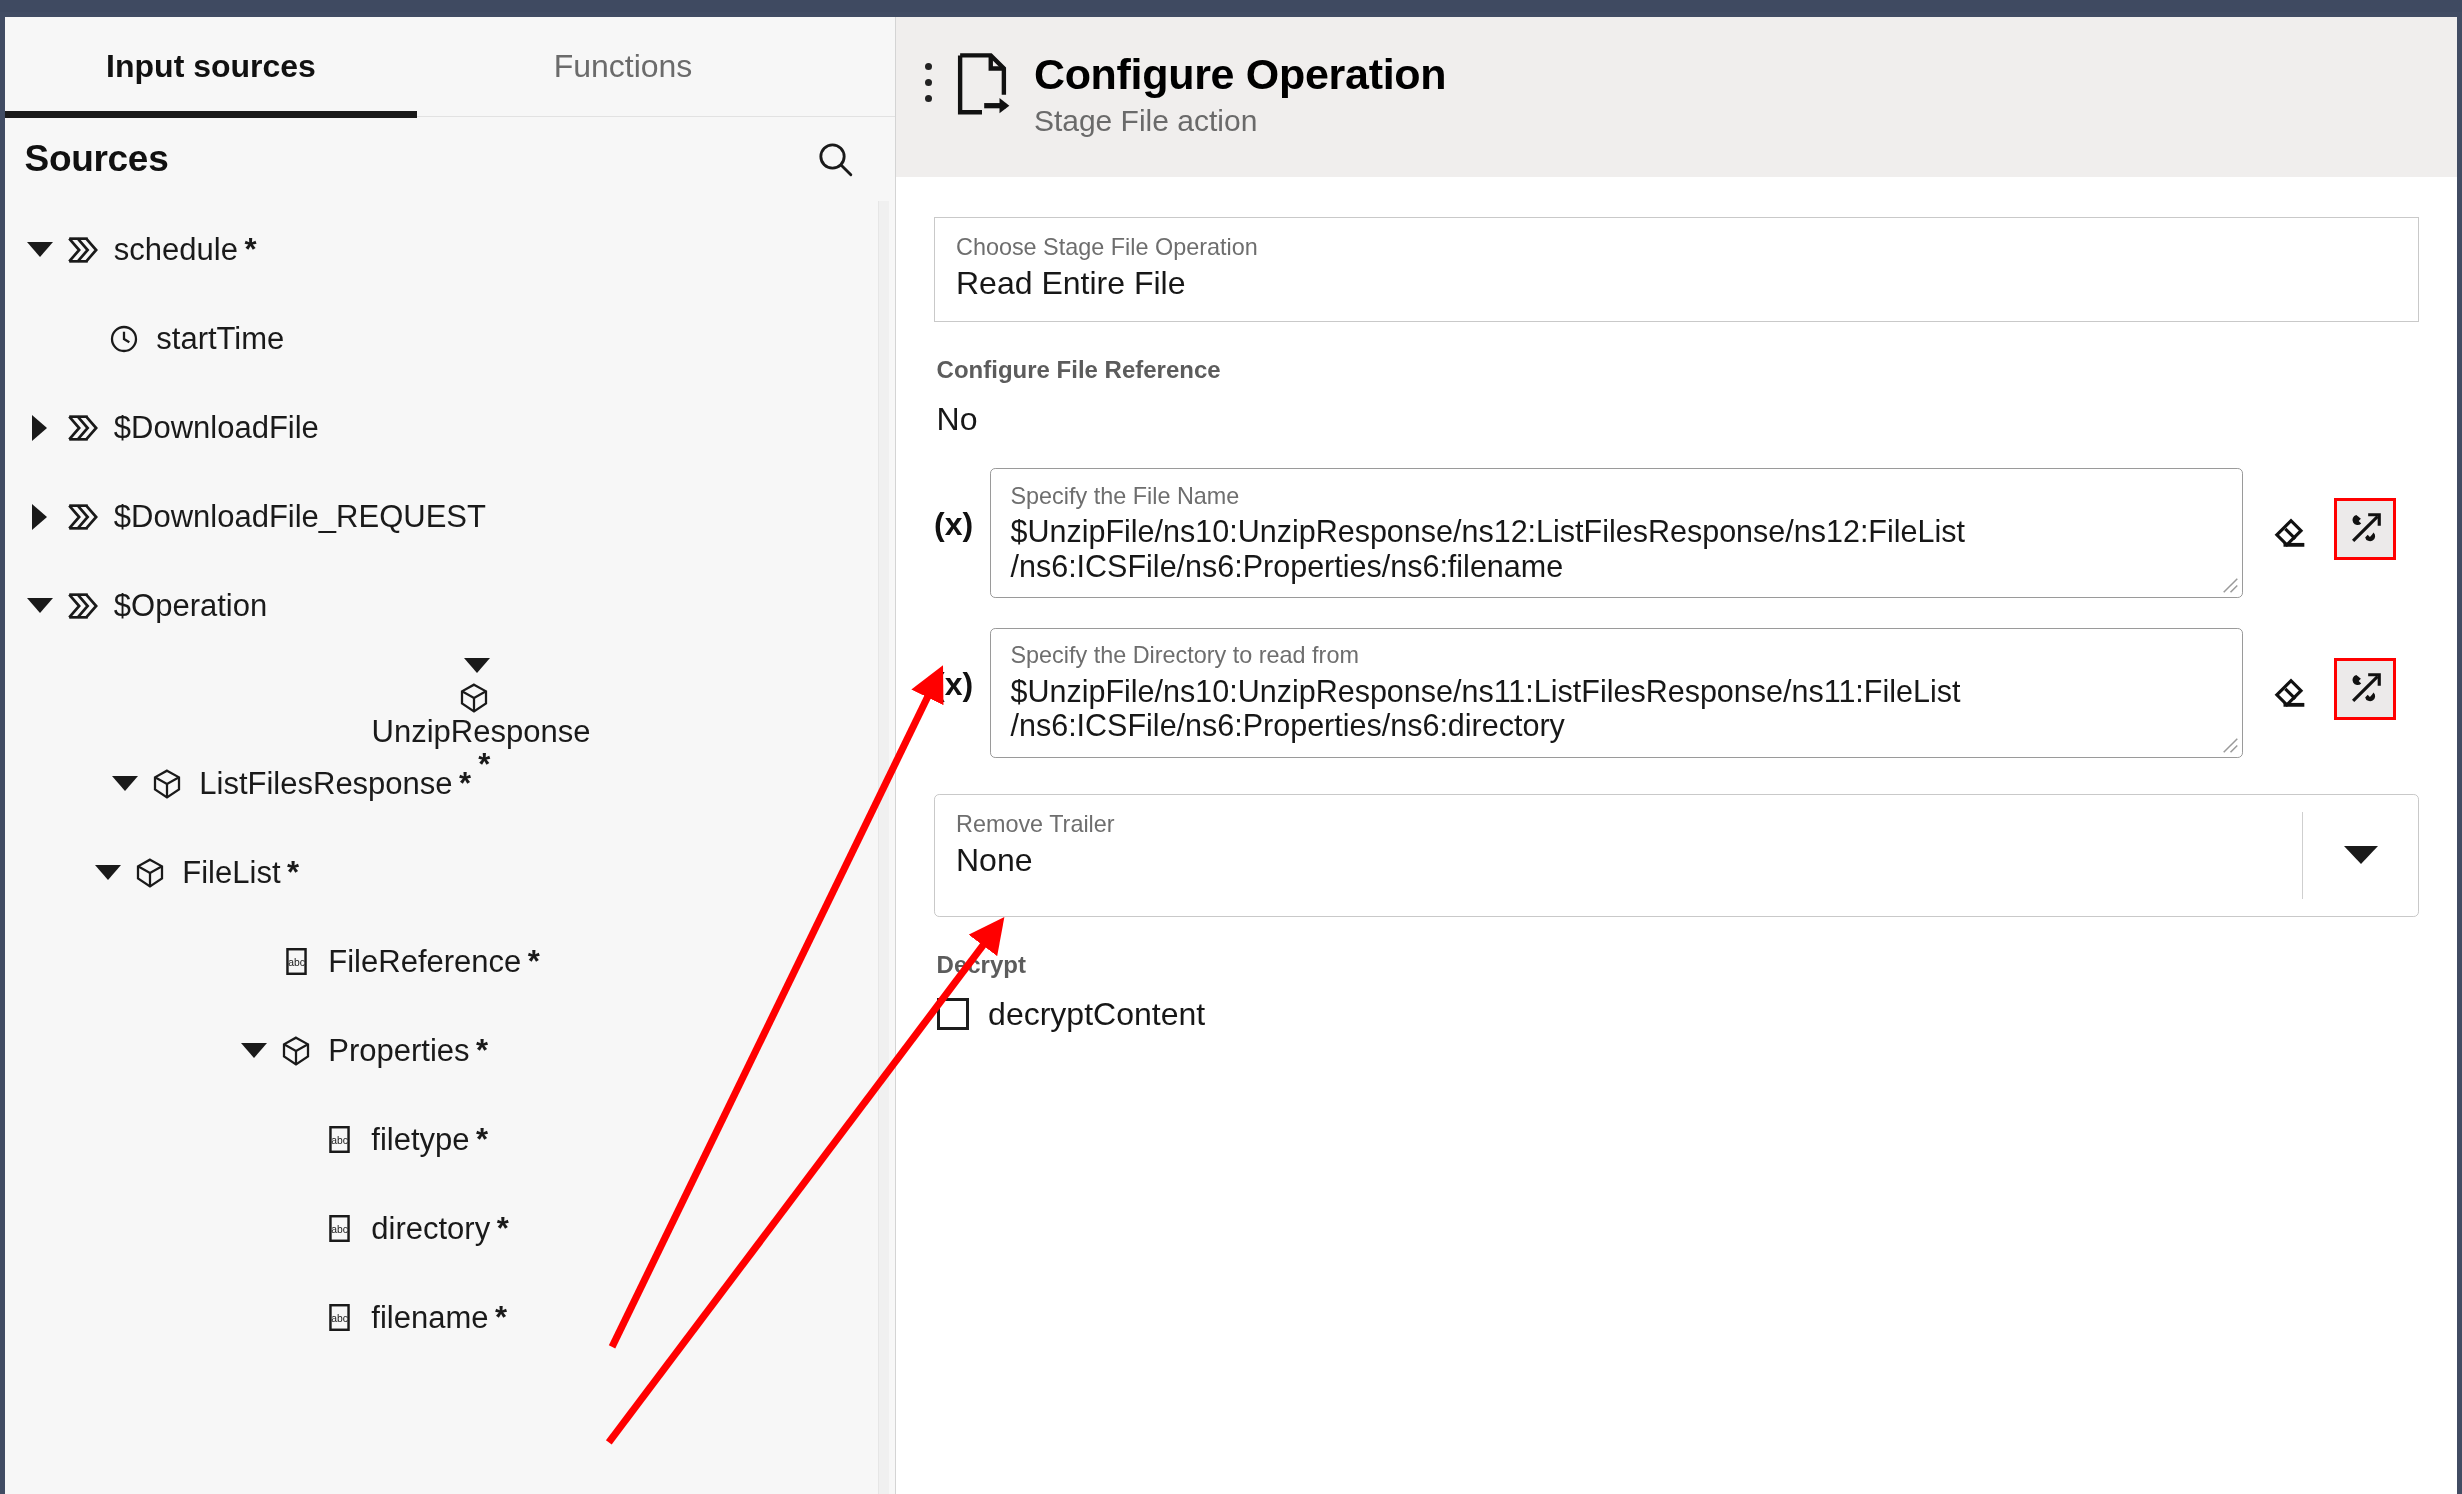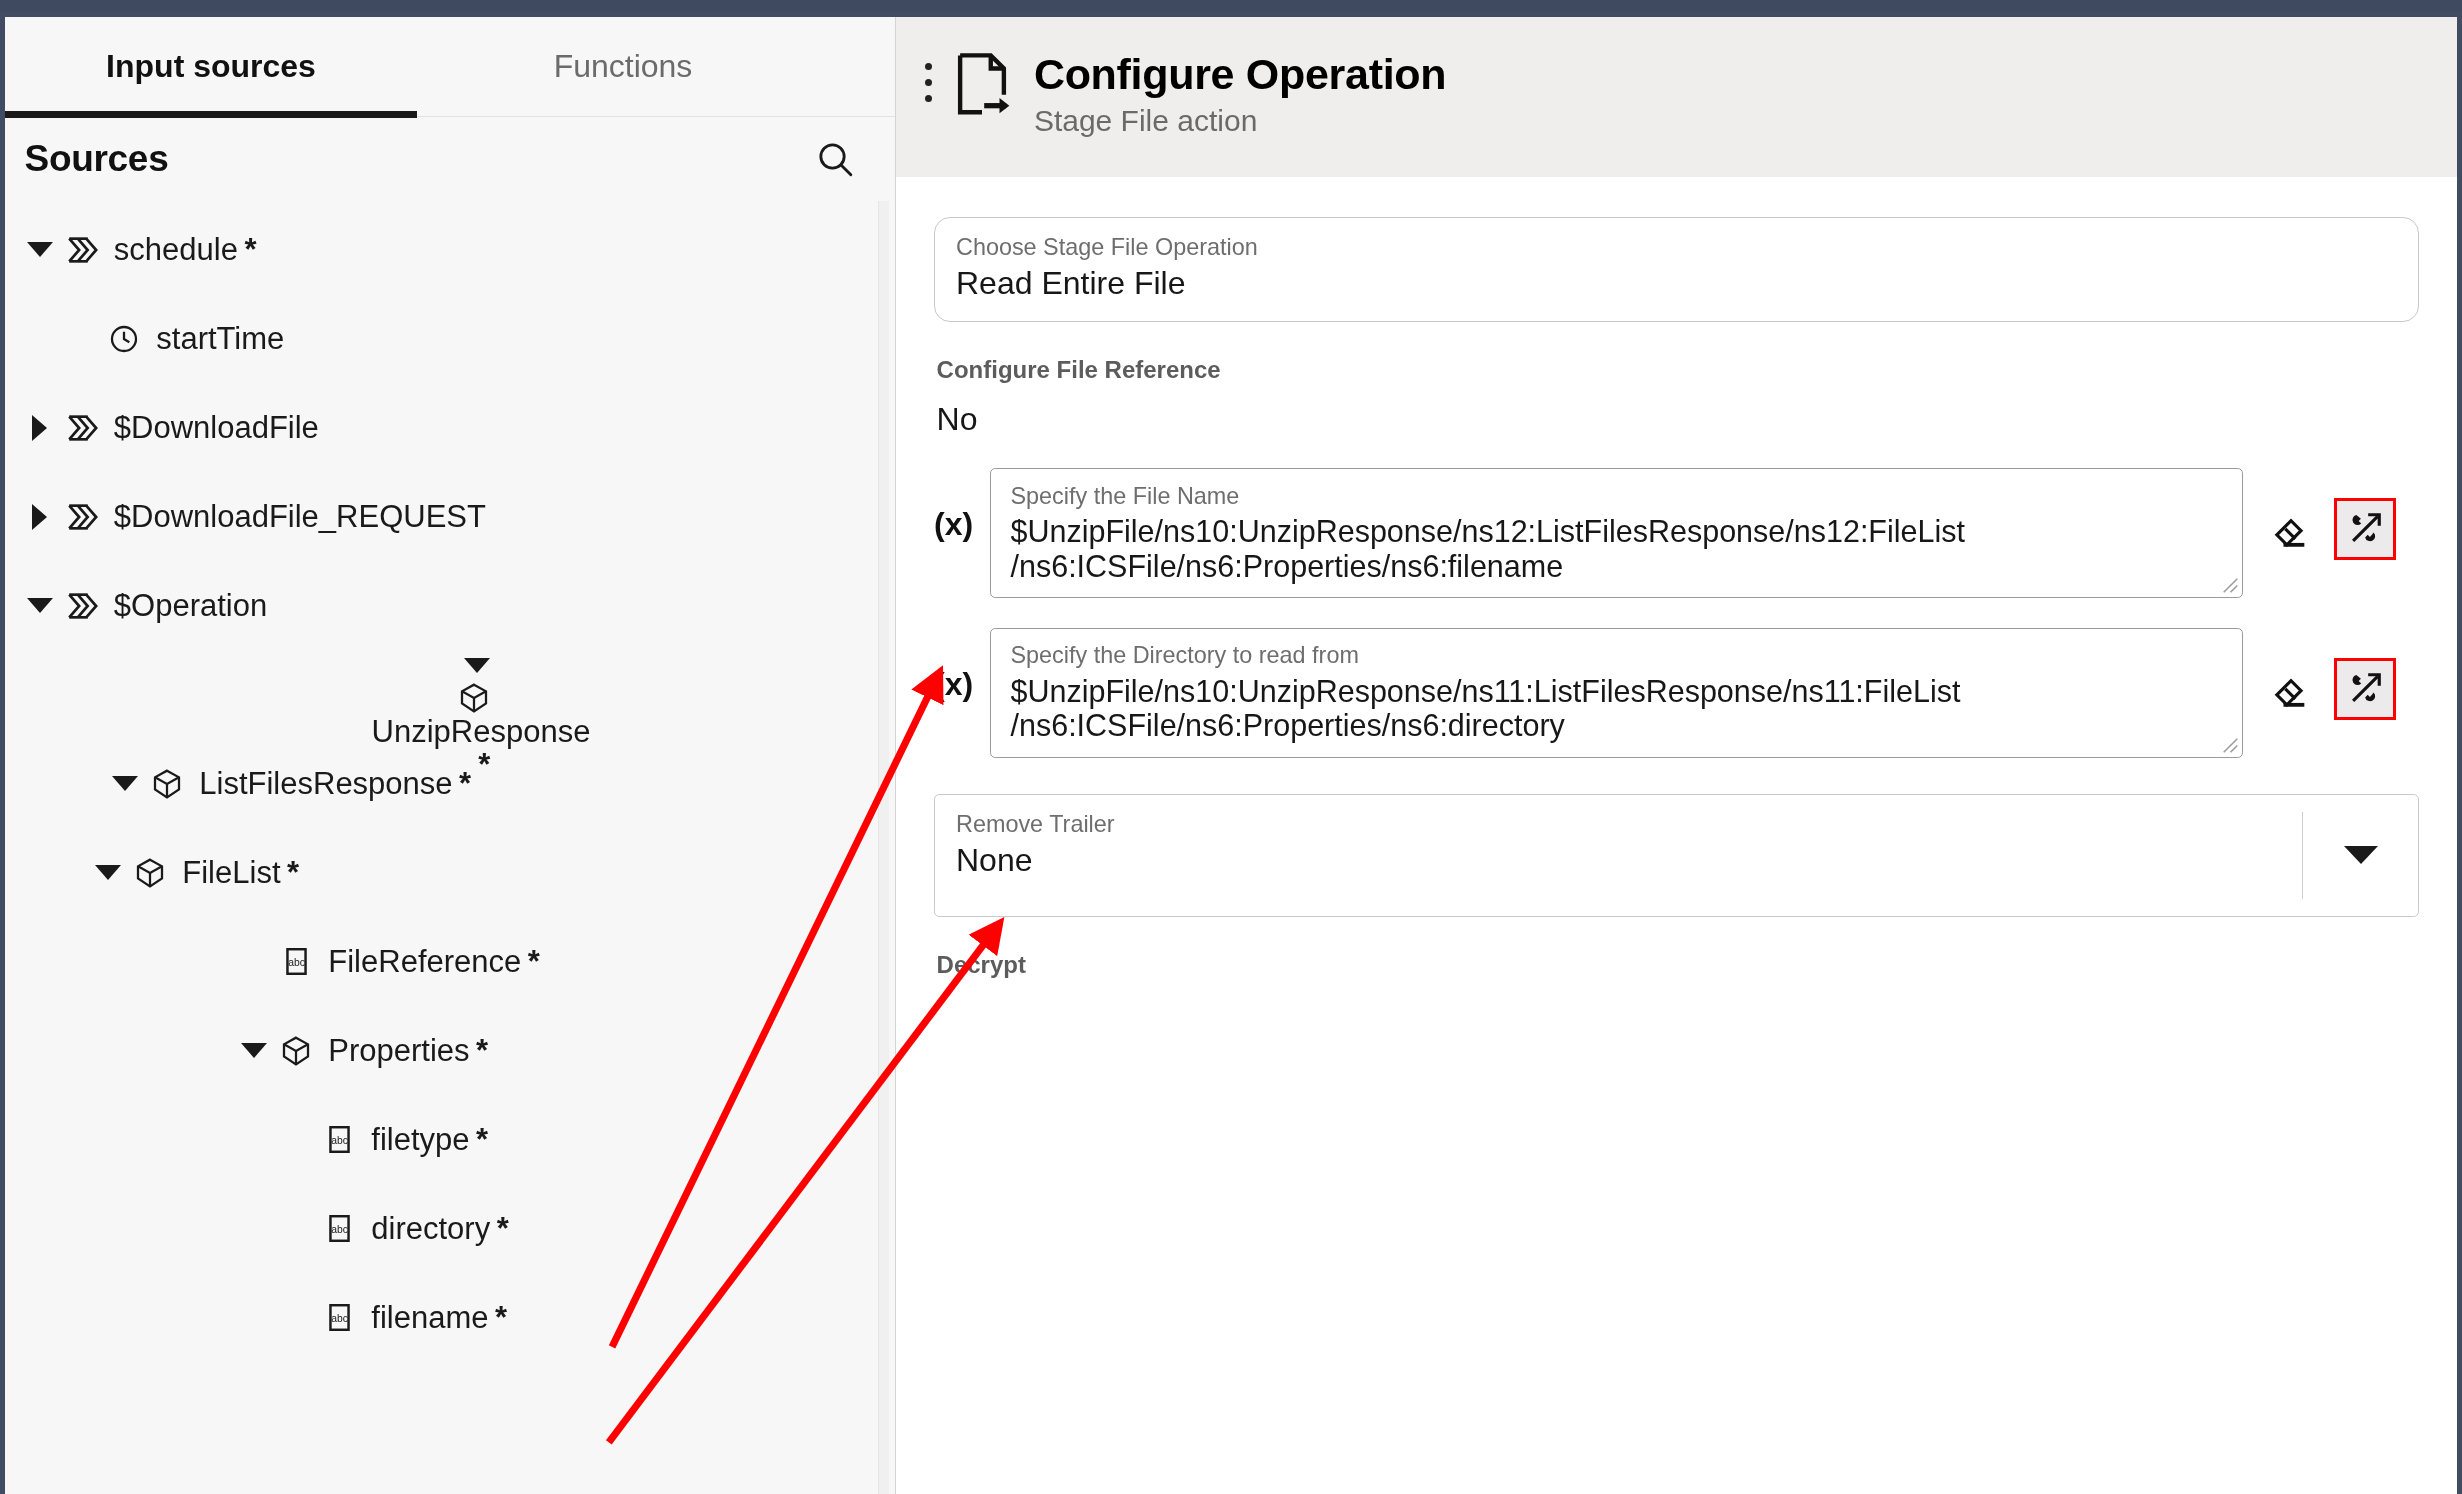--- a/index.html
+++ b/index.html
@@ -164,21 +164,21 @@
   .op-sub { font-size: 30px; color: #6a6a6a; margin-top: 7.8px; line-height: 1.05; }
 
   .form-area {
     flex: 1 1 auto;
     padding: 40px 38px 0 38px;
     position: relative;
   }
 
   .field-box {
     border: 1.9px solid #c9c9c9;
-    border-radius: 16px;
+    border-radius: 0;
     background: #fff;
     padding: 17px 21px 19.5px 21px;
     display: flex;
     align-items: stretch;
   }
   .field-inner { flex: 1 1 auto; }
   .field-label {
     font-size: 23.4px;
     color: #6e6e6e;
     line-height: 1.1;
@@ -582,20 +582,24 @@
         <div class="select-main">
           <div class="field-label">Remove Trailer</div>
           <div class="field-value">None</div>
         </div>
         <div class="select-arrow-wrap">
           <div class="select-arrow"></div>
         </div>
       </div>
 
       <div class="group-label">Decrypt</div>
+      <div class="checkbox-row">
+        <div class="checkbox"></div>
+        <div class="checkbox-label">decryptContent</div>
+      </div>
 
     </div>
   </div>
 
   <svg class="annotations" viewBox="0 0 3792 2302">
     <defs>
       <marker id="redhead" markerWidth="5" markerHeight="5" refX="3.6" refY="2.5" orient="auto">
         <path d="M0,0 L5,2.5 L0,5 z" fill="#ff0000"></path>
       </marker>
     </defs>

